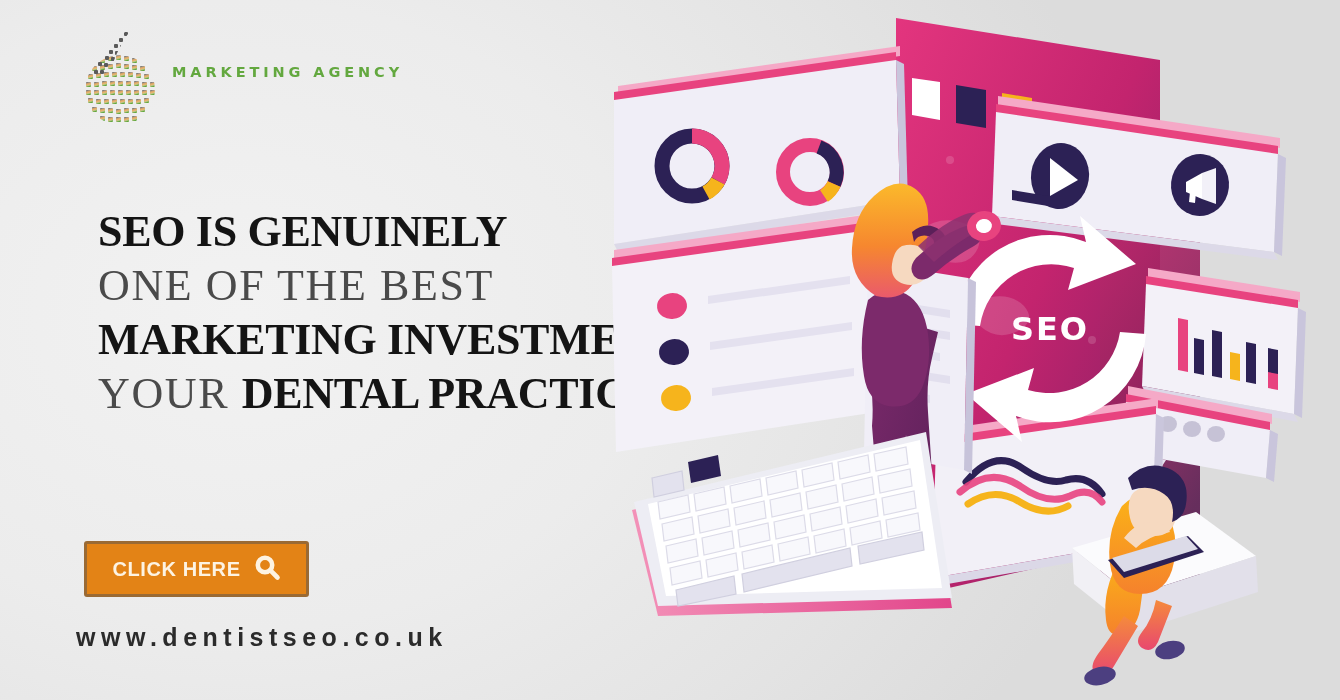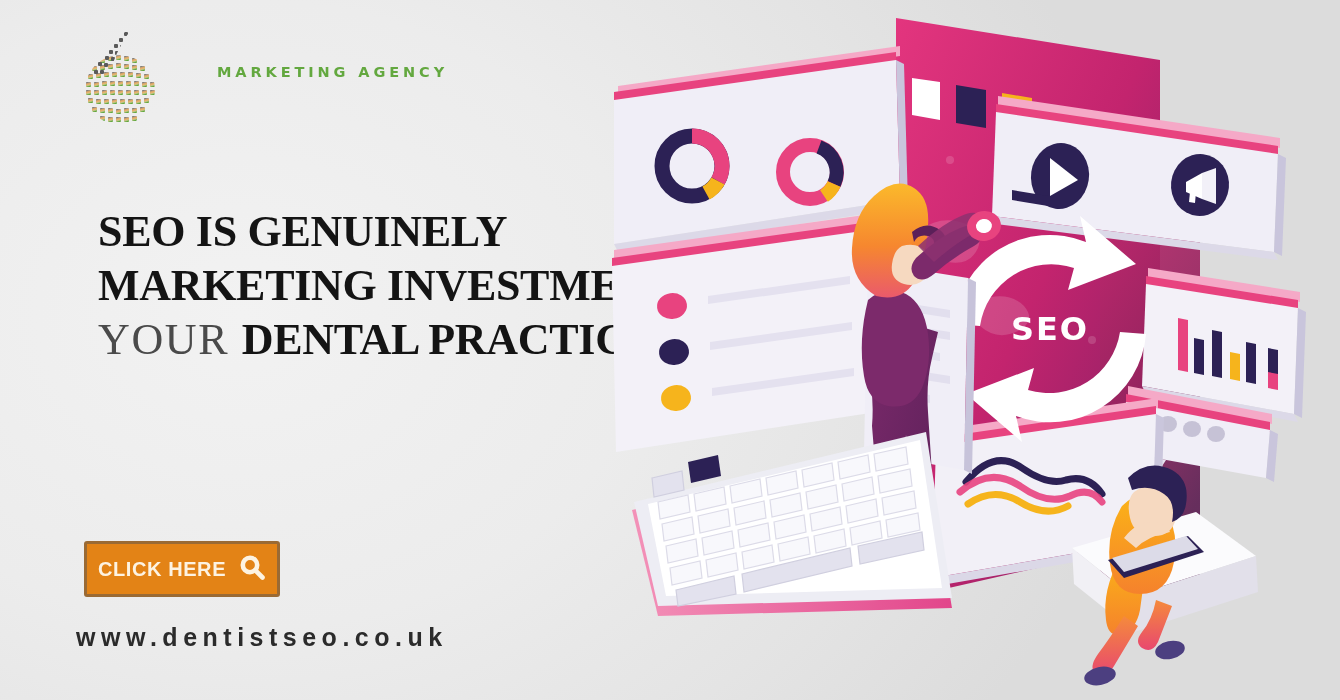--- a/index.html
+++ b/index.html
@@ -24,38 +24,37 @@
   #logo-text { position:absolute; left:98px; top:34px; width:232px; }
   .logo-main {
     font-size:37px; font-weight:bold; letter-spacing:1.5px;
     color:#e8912a; line-height:1; white-space:nowrap;
     font-family:"DejaVu Sans", sans-serif;
   }
   .logo-sub {
     font-size:14.5px; font-weight:bold; letter-spacing:3.9px;
     color:#63a83f; line-height:1; margin-top:7px; white-space:nowrap;
     font-family:"DejaVu Sans", sans-serif;
-    margin-left:45px;
   }
   
   #headline { position:absolute; left:74px; top:205px; width:620px; }
   .hl-line {
     font-size:44px; line-height:54px; color:#1b1b1b;
     letter-spacing:0.4px; white-space:nowrap;
     font-family:Liberation Serif, serif;
     margin-left:24px;
   }
   .hl-bold  { font-weight:bold; color:#141414; letter-spacing:-0.3px; }
   .hl-light { font-weight:normal; color:#4a4a4a; letter-spacing:1.6px; }
   .hl-mixed .lt { font-weight:normal; color:#4a4a4a; letter-spacing:1.6px; }
   .hl-mixed .bd { font-weight:bold; color:#141414; letter-spacing:-0.3px; }
   
   #cta {
     position:absolute; left:84px; top:541px;
-    width:196px; height:56px;
+    width:225px; height:56px;
     background:#e38316;
     border:3px solid #9a6a34;
     border-radius:3px;
     display:flex; align-items:center; justify-content:center; gap:13px;
     cursor:pointer;
   }
   #cta-label {
     font-size:20px; font-weight:bold; letter-spacing:0.6px;
     color:#fdf3e2; font-family:"Liberation Sans", sans-serif;
   }
@@ -183,20 +182,21 @@
         </g>
       </svg>
     </div>
     <div id="logo-text">
       <div class="logo-sub">MARKETING AGENCY</div>
     </div>
   </div>
 
   <div id="headline">
     <div class="hl-line hl-bold">SEO IS GENUINELY</div>
+    <div class="hl-line hl-light">ONE OF THE BEST</div>
     <div class="hl-line hl-bold">MARKETING INVESTMENTS</div>
     <div class="hl-line hl-mixed"><span class="lt">YOUR </span><span class="bd">DENTAL PRACTICE.</span></div>
   </div>
 
   <div id="cta">
     <span id="cta-label">CLICK HERE</span>
     <span>
       <svg width="27" height="27" viewBox="0 0 27 27" aria-hidden="true">
         <circle cx="11" cy="11" r="7.2" fill="none" stroke="#fdf3e2" stroke-width="4.6"></circle>
         <line x1="16.2" y1="16.2" x2="23.5" y2="23.5" stroke="#fdf3e2" stroke-width="4.6" stroke-linecap="round"></line>

